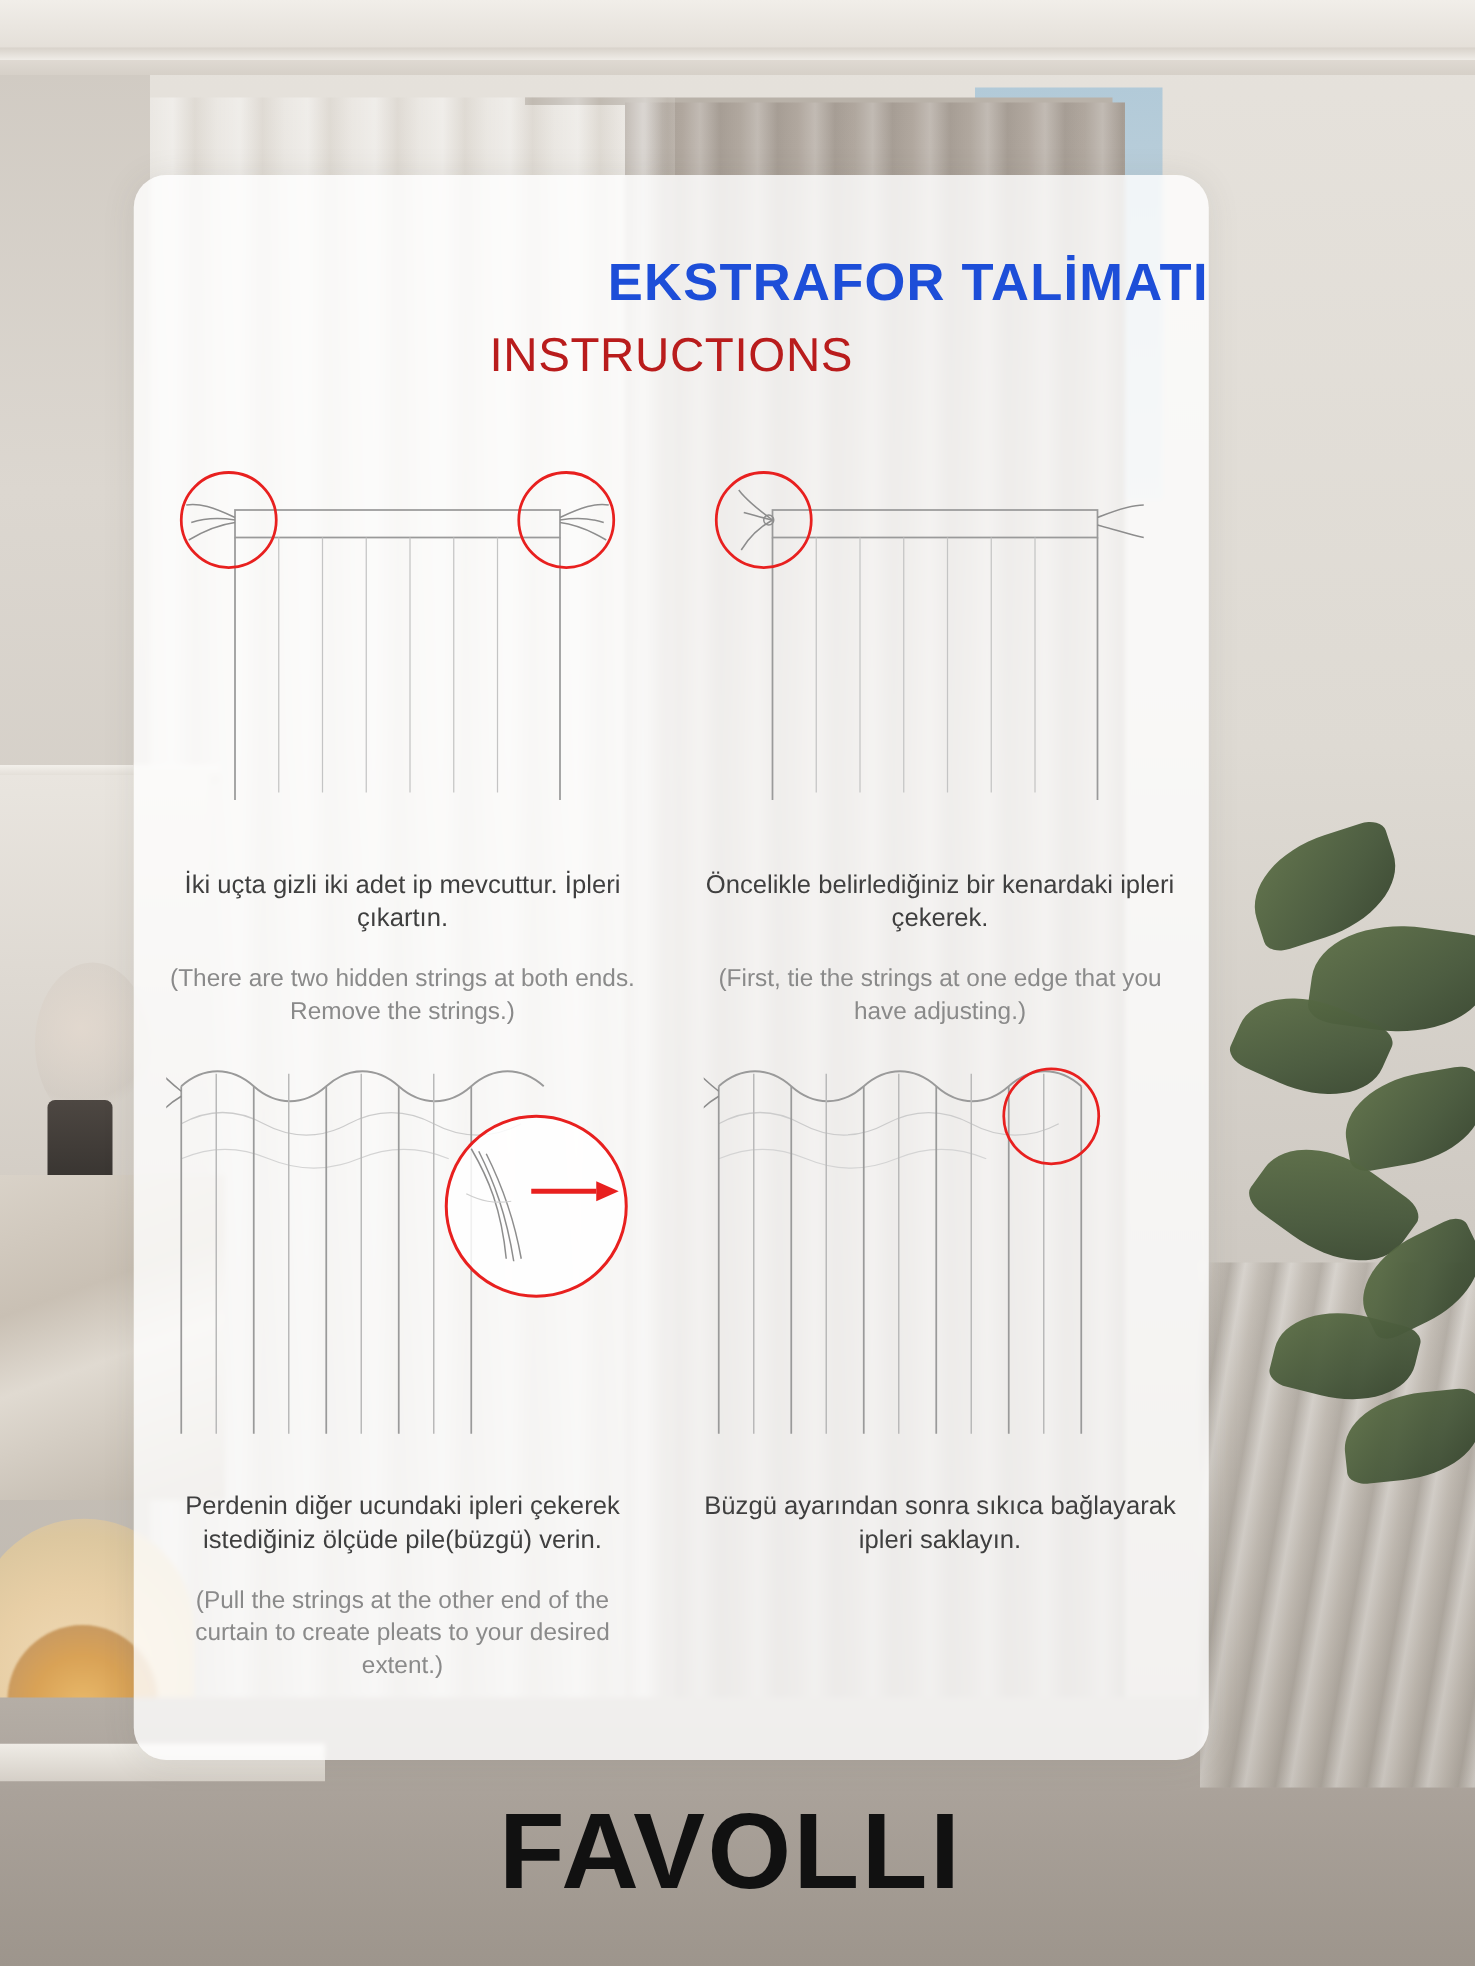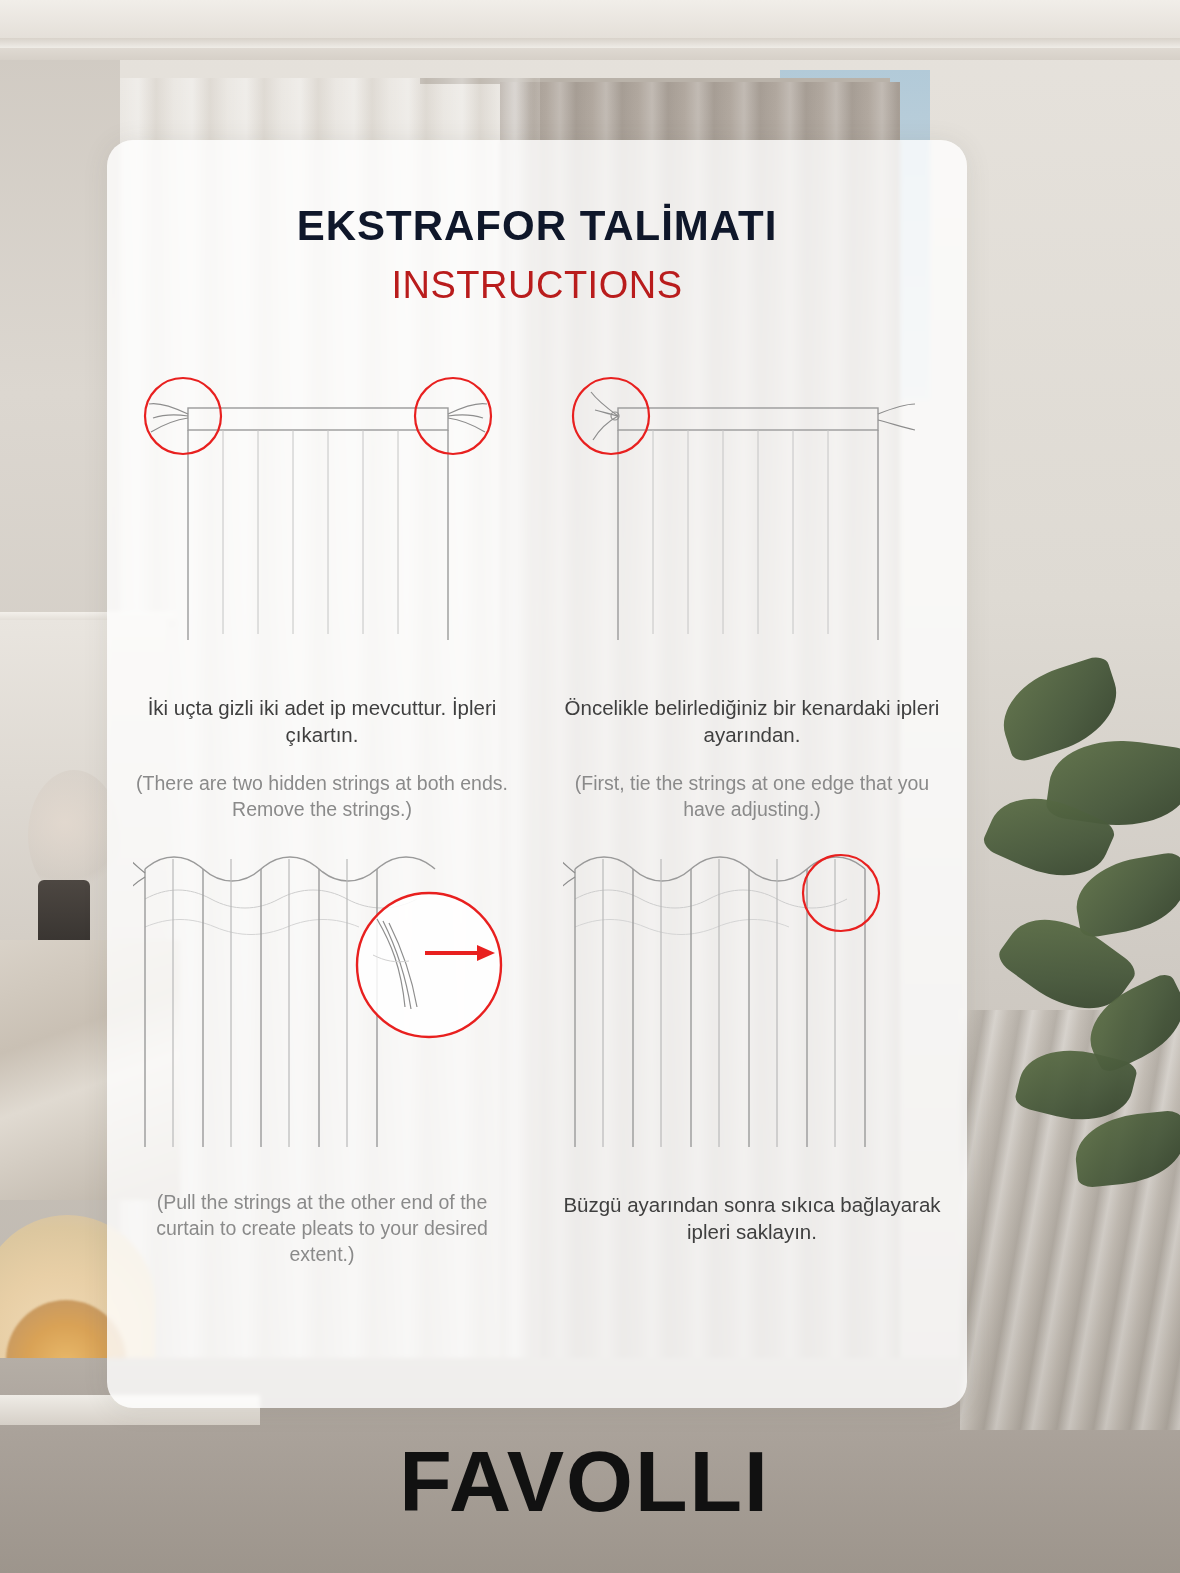--- a/index.html
+++ b/index.html
@@ -157,25 +157,25 @@
     background: rgba(255,255,255,0.80);
     border-radius: 26px;
     box-shadow: 0 2px 26px rgba(80,75,70,0.10);
     backdrop-filter: blur(2px);
   }
 
   .title {
     position: absolute;
     left: 0; right: 0;
     top: 62px;
-    text-align: center;
+    text-align: right;
     font-size: 42px;
     font-weight: bold;
     letter-spacing: 1px;
-    color: #0f172a;
+    color: #1d4ed8;
   }
   .subtitle {
     position: absolute;
     left: 0; right: 0;
     top: 124px;
     text-align: center;
     font-size: 38px;
     font-weight: normal;
     letter-spacing: .5px;
     color: #b91c1c;
@@ -323,21 +323,21 @@
               <path d="M55 46 C 44 52, 36 60, 30 70" fill="none" stroke="#8d8d8d" stroke-width="1.2"></path>
               <path d="M55 46 C 46 44, 40 42, 32 40" fill="none" stroke="#8d8d8d" stroke-width="1.2"></path>
               <circle cx="52" cy="46" r="4" fill="none" stroke="#8d8d8d" stroke-width="1.2"></circle>
 
               <path d="M315 44 C 330 38, 342 34, 352 34" fill="none" stroke="#8d8d8d" stroke-width="1.2"></path>
               <path d="M315 50 C 330 54, 342 58, 352 60" fill="none" stroke="#8d8d8d" stroke-width="1.2"></path>
 
               <circle cx="48" cy="46" r="38" fill="none" stroke="#e8201f" stroke-width="2.2"></circle>
             </svg>
           </div>
-          <div class="caption-tr">Öncelikle belirlediğiniz bir kenardaki ipleri ayarından.</div>
+          <div class="caption-tr">Öncelikle belirlediğiniz bir kenardaki ipleri çekerek.</div>
           <div class="caption-en">(First, tie the strings at one edge that you have adjusting.)</div>
         </div>
       </div>
 
       <div class="row" style="margin-top:24px;">
 
         <div class="cell">
           <div class="figure tall">
             <svg viewBox="0 0 378 320" width="378" height="320">
 
@@ -362,20 +362,21 @@
               <path d="M244 72 C 258 96, 268 120, 272 160" fill="none" stroke="#8d8d8d" stroke-width="1.2"></path>
               <path d="M250 74 C 262 98, 272 124, 278 162" fill="none" stroke="#8d8d8d" stroke-width="1.2"></path>
               <path d="M256 76 C 268 100, 278 126, 284 160" fill="none" stroke="#8d8d8d" stroke-width="1.2"></path>
               <path d="M240 108 C 252 114, 262 116, 276 114" fill="none" stroke="#cfcfcf" stroke-width="1"></path>
               <g>
                 <line x1="292" y1="106" x2="344" y2="106" stroke="#e8201f" stroke-width="4"></line>
                 <polygon points="344,98 362,106 344,114" fill="#e8201f"></polygon>
               </g>
             </svg>
           </div>
+          <div class="caption-tr">Perdenin diğer ucundaki ipleri çekerek istediğiniz ölçüde pile(büzgü)  verin.</div>
           <div class="caption-en">(Pull the strings at the other end of the curtain to create pleats to your desired extent.)</div>
         </div>
 
         <div class="cell">
           <div class="figure tall">
             <svg viewBox="0 0 378 320" width="378" height="320">
               <path d="M12 22 C 30 6, 52 6, 70 22 C 88 38, 110 38, 128 22 C 146 6, 168 6, 186 22 C 204 38, 226 38, 244 22 C 262 6, 284 6, 302 22" fill="none" stroke="#9a9a9a" stroke-width="1.5"></path>
               <path d="M12 52 C 34 40, 56 40, 78 52 C 100 64, 124 64, 146 52 C 168 40, 192 40, 214 52 C 236 64, 262 64, 284 52" fill="none" stroke="#cccccc" stroke-width="1"></path>
               <path d="M12 80 C 36 70, 58 70, 82 80 C 106 90, 130 90, 154 80 C 178 70, 202 70, 226 80" fill="none" stroke="#d4d4d4" stroke-width="1"></path>
               <line x1="12" y1="22" x2="12" y2="300" stroke="#9a9a9a" stroke-width="1.4"></line>

